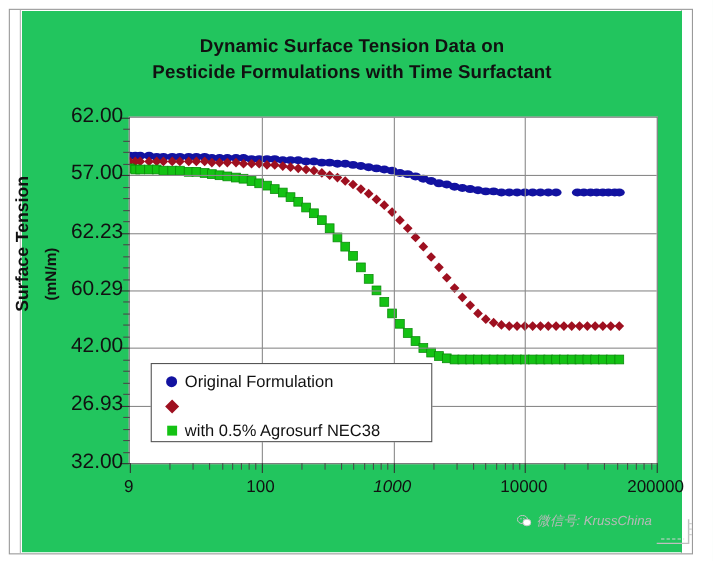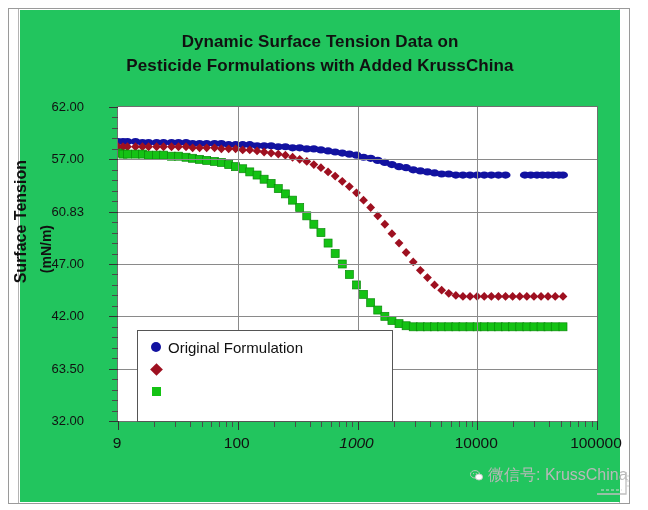--- a/index.html
+++ b/index.html
@@ -32,21 +32,21 @@
   .gl-h{position:absolute;left:0;right:0;height:1px;background:#8a8a8a;}
   .gl-v{position:absolute;top:0;bottom:0;width:1px;background:#8a8a8a;}
 
   
   .tick-y{position:absolute;left:-6px;width:6px;height:1px;background:#4a4a4a;}
   .tick-y.major{left:-9px;width:9px;background:#333;}
   .tick-x{position:absolute;bottom:-6px;width:1px;height:6px;background:#4a4a4a;}
   .tick-x.major{bottom:-9px;height:9px;background:#333;}
 
   .ylabels{position:absolute;left:0;top:0;width:648px;height:510px;}
-  .ylabel-item{position:absolute;right:584px;transform:translateY(-50%);font-size:13px;color:#111;white-space:nowrap;text-align:right;}
+  .ylabel-item{position:absolute;right:556px;transform:translateY(-50%);font-size:19px;color:#111;white-space:nowrap;text-align:right;}
   .xlabel-item{position:absolute;transform:translateX(-50%);font-size:15.5px;color:#111;white-space:nowrap;}
 
   .axis-title-x{
     position:absolute;left:180px;top:455px;width:320px;text-align:center;
     font-size:16px;font-weight:bold;color:#111;
   }
   .axis-title-y{
     position:absolute;left:-8px;top:150px;
     font-size:16px;font-weight:bold;color:#111;
     transform-origin:left top;transform:rotate(-90deg) translateX(-100%);
@@ -54,54 +54,54 @@
   }
   .axis-title-y2{
     position:absolute;left:18px;top:215px;
     font-size:14px;font-weight:bold;color:#111;
     transform-origin:left top;transform:rotate(-90deg) translateX(-100%);
     white-space:nowrap;
   }
 
   
   .legend{
-    position:absolute;left:117px;top:320px;width:256px;height:92px;
+    position:absolute;left:117px;top:320px;width:256px;height:72px;
     background:#fff;border:1px solid #555;box-sizing:border-box;
     padding:5px 6px 0 8px;
   }
   .leg-row{display:flex;align-items:center;height:22px;}
   .leg-mk{width:20px;display:flex;justify-content:center;align-items:center;}
   .leg-txt{font-size:15px;color:#111;margin-left:2px;white-space:nowrap;}
   .mk-circle{width:10px;height:10px;border-radius:50%;}
   .mk-diamond{width:9px;height:9px;transform:rotate(45deg);}
   .mk-square{width:9px;height:9px;}
 
   
   .watermark{
     position:absolute;left:470px;top:465px;display:flex;align-items:center;gap:5px;
-    font-size:16px;color:#b9b9b9;white-space:nowrap;
+    font-size:12px;color:#b9b9b9;white-space:nowrap;font-style:italic;
   }
   .wm-ico{width:13px;height:11px;}
   .wm-corner{position:absolute;left:596px;top:470px;width:34px;height:26px;}
 
   svg{display:block;}
 </style>
 </head>
 <body>
 
 <div id="stage">
 
   <div class="frame-outer"></div>
   <div class="frame-inner"></div>
 
   <div class="chart-card">
 
     <div class="title">
       <span>Dynamic Surface Tension Data on</span>
-      <span class="l2">Pesticide Formulations with Added KrussChina</span>
+      <span class="l2">Pesticide Formulations with Time Surfactant</span>
     </div>
 
     <div class="plot" id="plot">
       <svg id="series-svg" width="479" height="314" viewBox="0 0 479 314">
           <g>
             <ellipse cx="-11.604974057714761" cy="34.53999999999997" rx="5" ry="3.6" fill="#1212a0" stroke="none" stroke-width="0"></ellipse>
             <ellipse cx="-5.479459494640847" cy="34.53999999999997" rx="5" ry="3.6" fill="#1212a0" stroke="none" stroke-width="0"></ellipse>
             <ellipse cx="0" cy="34.53999999999997" rx="5" ry="3.6" fill="#1212a0" stroke="none" stroke-width="0"></ellipse>
             <ellipse cx="4.956774047697434" cy="34.53999999999997" rx="5" ry="3.6" fill="#1212a0" stroke="none" stroke-width="0"></ellipse>
             <ellipse cx="9.48195421420308" cy="34.53999999999997" rx="5" ry="3.6" fill="#1212a0" stroke="none" stroke-width="0"></ellipse>
@@ -377,31 +377,31 @@
         <div class="tick-x" style="left: 431.347px;"></div>
         <div class="tick-x" style="left: 442.952px;"></div>
         <div class="tick-x" style="left: 452.434px;"></div>
         <div class="tick-x" style="left: 460.45px;"></div>
         <div class="tick-x" style="left: 467.395px;"></div>
         <div class="tick-x" style="left: 473.521px;"></div>
       </div>
 
     <div class="ylabels" id="tick-labels">
         <div class="ylabel-item" style="top: 410px;">32.00</div>
-        <div class="ylabel-item" style="top: 357.667px;">63.50</div>
+        <div class="ylabel-item" style="top: 357.667px;">26.93</div>
         <div class="ylabel-item" style="top: 305.333px;">42.00</div>
-        <div class="ylabel-item" style="top: 253px;">47.00</div>
-        <div class="ylabel-item" style="top: 200.667px;">60.83</div>
+        <div class="ylabel-item" style="top: 253px;">60.29</div>
+        <div class="ylabel-item" style="top: 200.667px;">62.23</div>
         <div class="ylabel-item" style="top: 148.333px;">57.00</div>
         <div class="ylabel-item" style="top: 96px;">62.00</div>
         <div class="xlabel-item" style="left: 97px; top: 424px;">9</div>
         <div class="xlabel-item" style="left: 216.75px; top: 424px;">100</div>
         <div class="xlabel-item" style="left: 336.5px; top: 424px; font-style: italic;">1000</div>
         <div class="xlabel-item" style="left: 456.25px; top: 424px;">10000</div>
-        <div class="xlabel-item" style="left: 576px; top: 424px;">100000</div>
+        <div class="xlabel-item" style="left: 576px; top: 424px;">200000</div>
       </div>
 
     <div class="axis-title-y">Surface Tension</div>
     <div class="axis-title-y2">(mN/m)</div>
 
     <div class="legend">
       <div class="leg-row">
         <span class="leg-mk">
           <span class="mk-circle" id="lm0" style="background: rgb(18, 18, 160);"></span>
         </span>
@@ -409,20 +409,21 @@
       </div>
       <div class="leg-row">
         <span class="leg-mk">
           <span class="mk-diamond" id="lm1" style="background: rgb(158, 16, 32);"></span>
         </span>
       </div>
       <div class="leg-row">
         <span class="leg-mk">
           <span class="mk-square" id="lm2" style="background: rgb(20, 194, 20);"></span>
         </span>
+        <span class="leg-txt">with 0.5% Agrosurf NEC38</span>
       </div>
     </div>
 
   </div>
 
   <div class="watermark">
     <span class="wm-ico">
       <svg width="13" height="11" viewBox="0 0 13 11">
         <ellipse cx="5" cy="4.3" rx="4.6" ry="3.7" fill="none" stroke="#c6c6c6" stroke-width="0.9"></ellipse>
         <ellipse cx="9" cy="7" rx="3.6" ry="3" fill="#ffffff" stroke="#c6c6c6" stroke-width="0.9"></ellipse>

